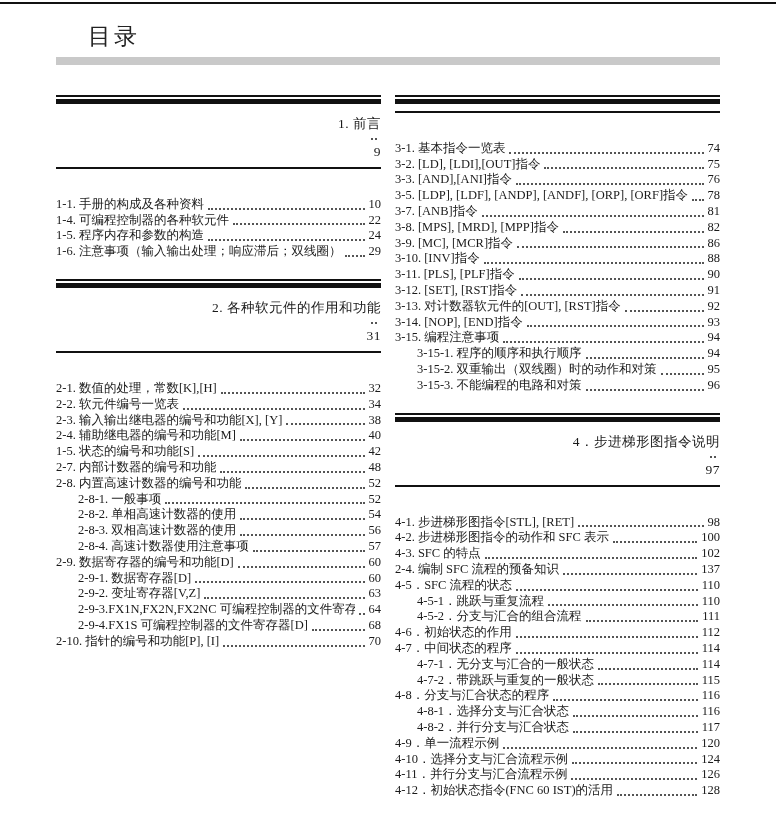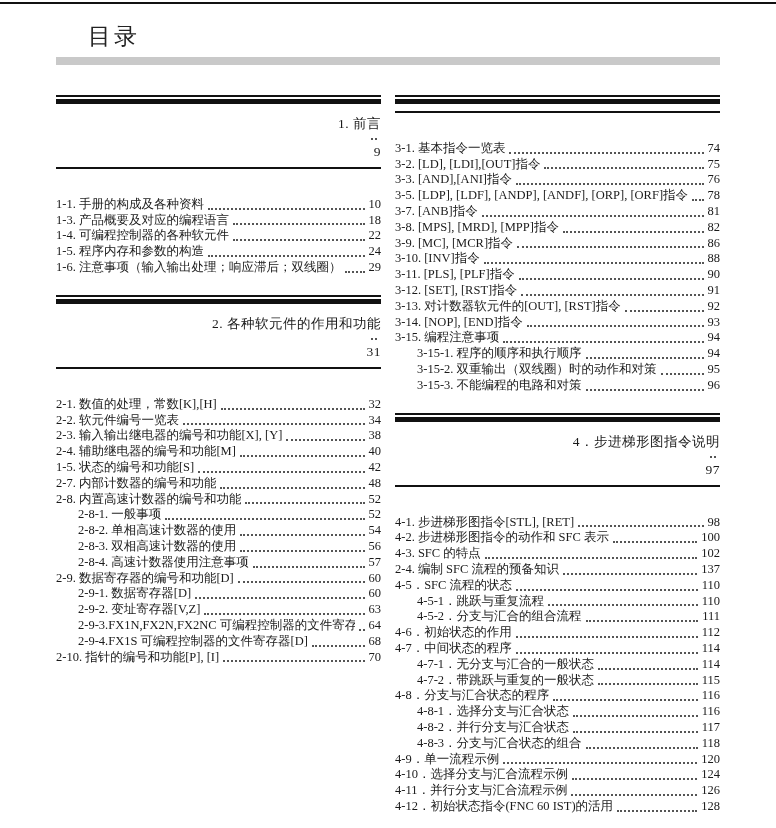--- a/index.html
+++ b/index.html
@@ -73,25 +73,20 @@
             <span class="page-num">9</span>
           </div>
           <div class="sec-rule-bottom"></div>
           <div class="entries">
             <div class="entry">
               <span class="label">1-1. 手册的构成及各种资料</span>
               <span class="dots"></span>
               <span class="page-num">10</span>
             </div>
             <div class="entry">
-              <span class="label">1-3. 产品概要及对应的编程语言</span>
-              <span class="dots"></span>
-              <span class="page-num">18</span>
-            </div>
-            <div class="entry">
               <span class="label">1-4. 可编程控制器的各种软元件</span>
               <span class="dots"></span>
               <span class="page-num">22</span>
             </div>
             <div class="entry">
               <span class="label">1-5. 程序内存和参数的构造</span>
               <span class="dots"></span>
               <span class="page-num">24</span>
             </div>
             <div class="entry">
@@ -360,25 +355,20 @@
             <div class="entry sub">
               <span class="label">4-8-1．选择分支与汇合状态</span>
               <span class="dots"></span>
               <span class="page-num">116</span>
             </div>
             <div class="entry sub">
               <span class="label">4-8-2．并行分支与汇合状态</span>
               <span class="dots"></span>
               <span class="page-num">117</span>
             </div>
-            <div class="entry sub">
-              <span class="label">4-8-3．分支与汇合状态的组合</span>
-              <span class="dots"></span>
-              <span class="page-num">118</span>
-            </div>
             <div class="entry">
               <span class="label">4-9．单一流程示例</span>
               <span class="dots"></span>
               <span class="page-num">120</span>
             </div>
             <div class="entry">
               <span class="label">4-10．选择分支与汇合流程示例</span>
               <span class="dots"></span>
               <span class="page-num">124</span>
             </div>

